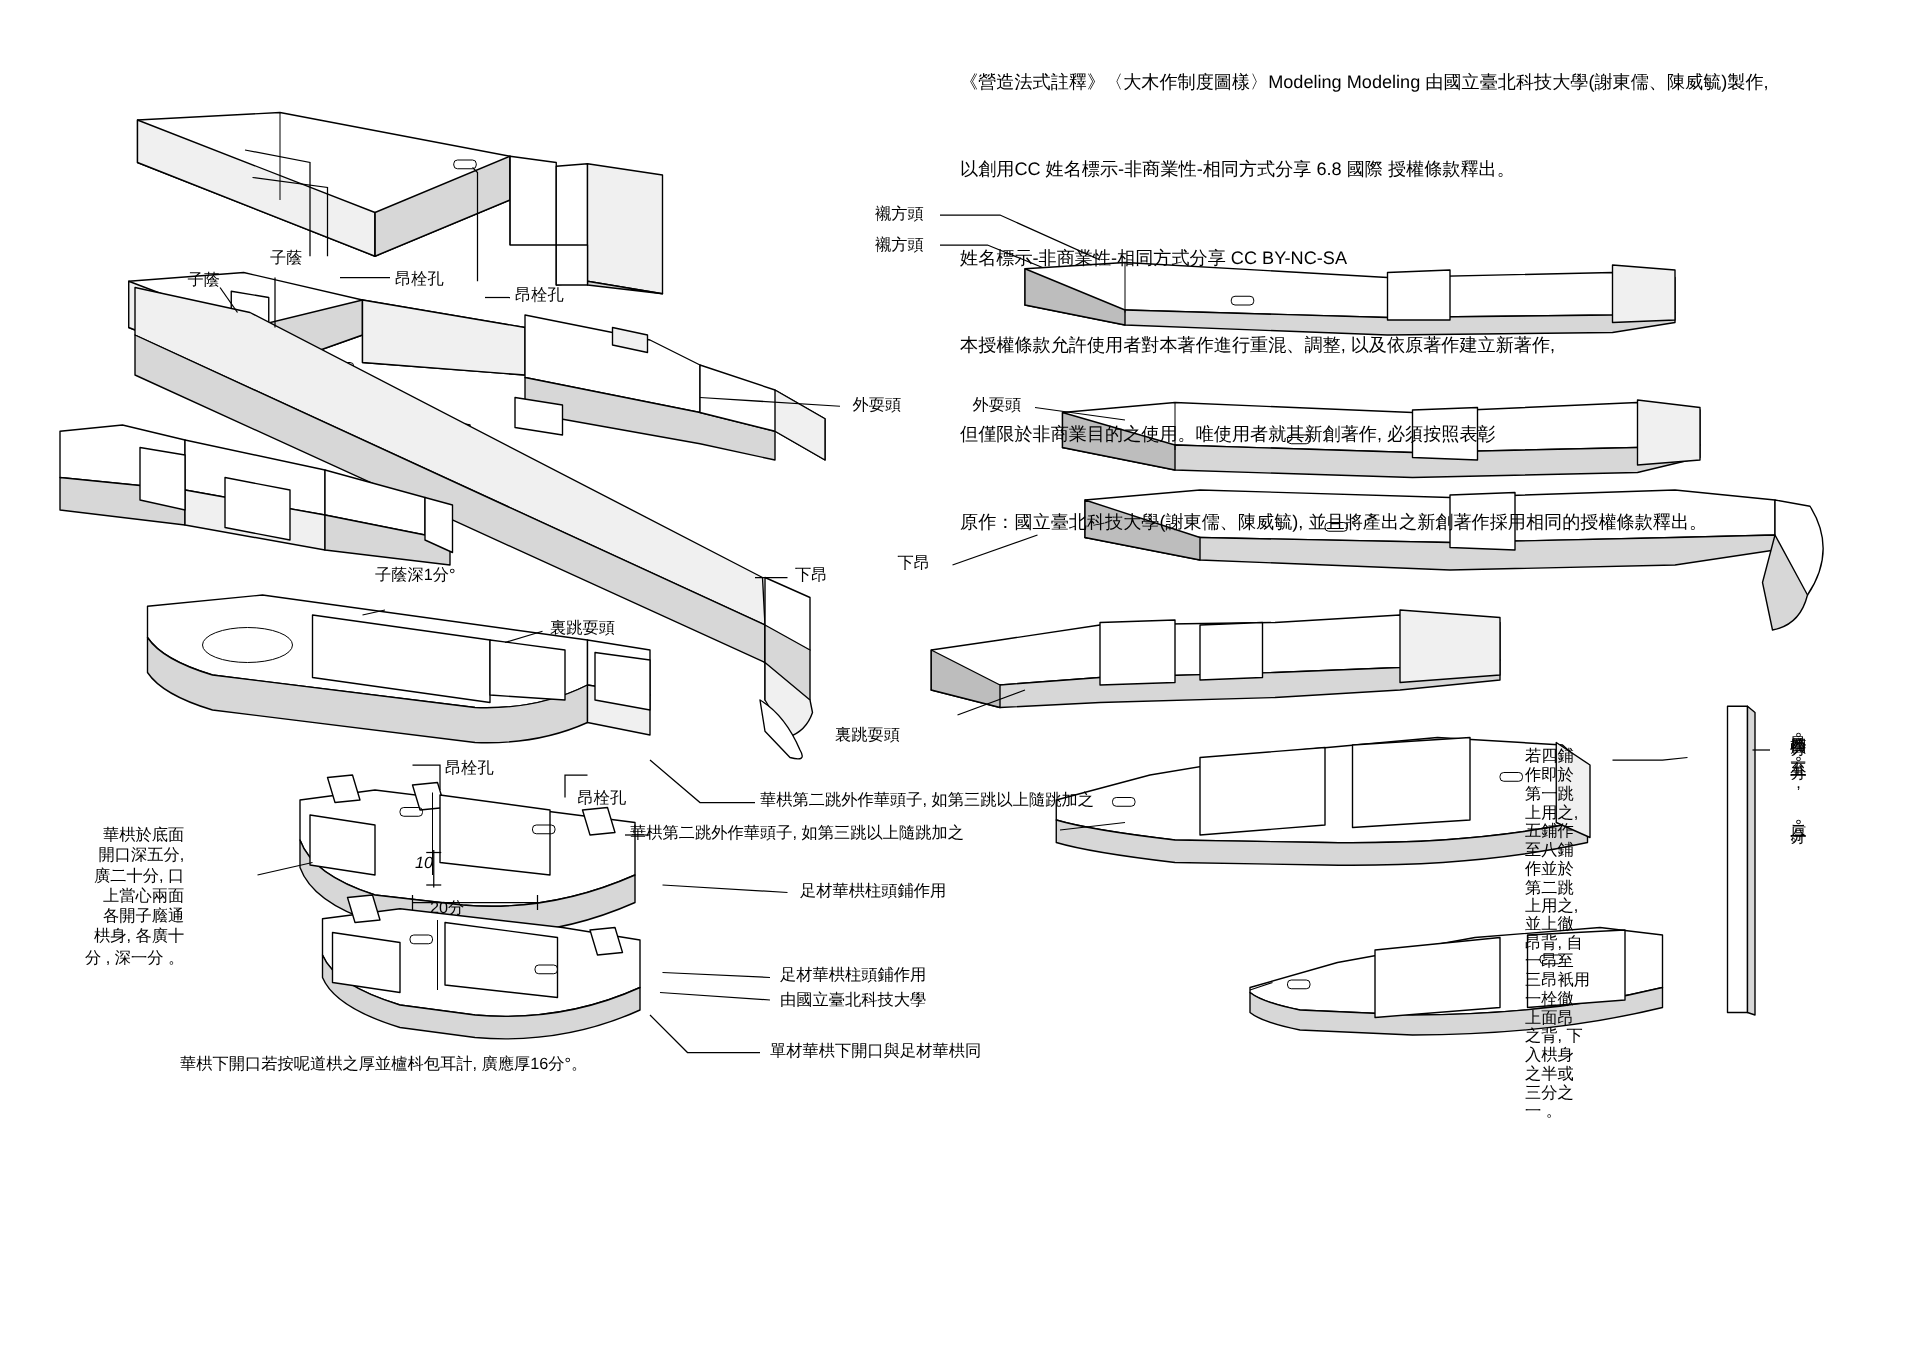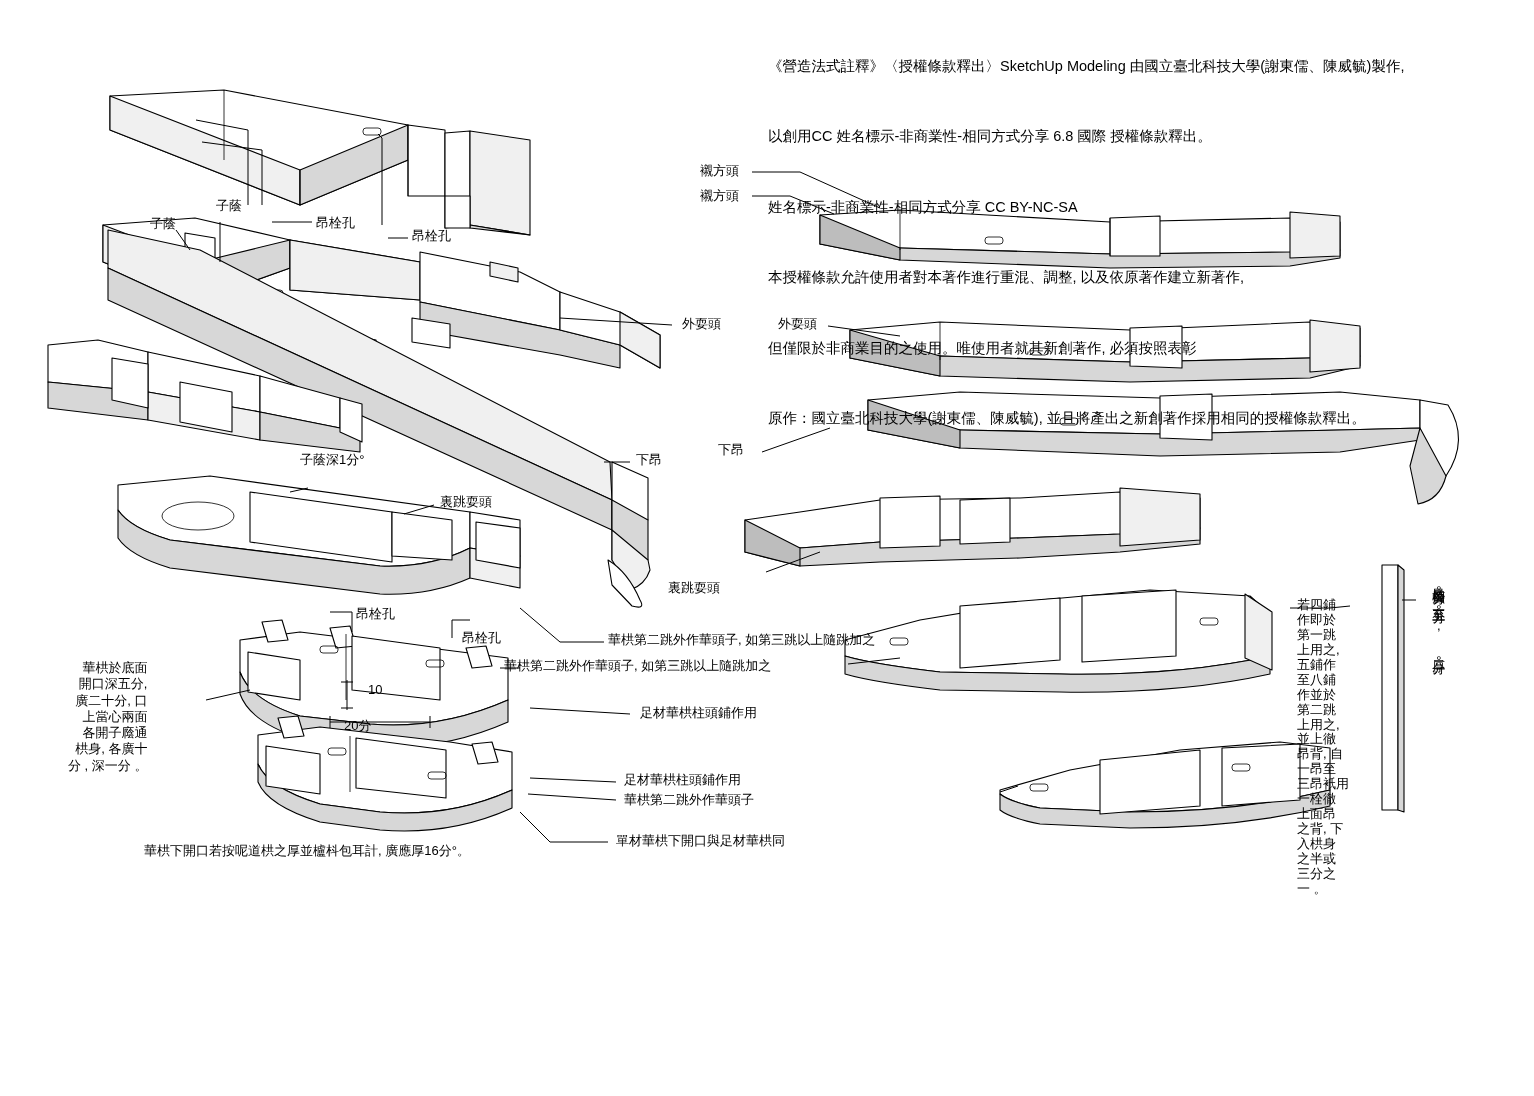--- a/index.html
+++ b/index.html
@@ -231,21 +231,21 @@
     <path class="ln" d="M762,452 L830,428"></path>
     <path class="ln" d="M766,572 L820,552"></path>
     <path class="ln" d="M848,664 L900,658"></path>
     <path class="ln" d="M1018,786 L1000,792"></path>
     <path class="ln" d="M1290,608 L1330,608 L1350,606"></path>
     <path class="ln" d="M1402,600 L1416,600"></path>
   </g>
 </svg>
 
 <div class="cc" style="left:768px;top:8px;width:760px;">
-  <div>《營造法式註釋》〈授權條款釋出〉SketchUp Modeling 由國立臺北科技大學(謝東儒、陳威毓)製作,</div>
+  <div>《營造法式註釋》〈大木作制度圖樣〉Modeling Modeling 由國立臺北科技大學(謝東儒、陳威毓)製作,</div>
   <div>以創用CC 姓名標示-非商業性-相同方式分享 6.8 國際 授權條款釋出。</div>
   <div>姓名標示-非商業性-相同方式分享 CC BY-NC-SA</div>
   <div>本授權條款允許使用者對本著作進行重混、調整, 以及依原著作建立新著作,</div>
   <div>但僅限於非商業目的之使用。唯使用者就其新創著作, 必須按照表彰</div>
   <div>原作：國立臺北科技大學(謝東儒、陳威毓), 並且將產出之新創著作採用相同的授權條款釋出。</div>
 </div>
 
 <div class="lbl" style="left:216px;top:198px;">子蔭</div>
 <div class="lbl" style="left:150px;top:216px;">子蔭</div>
 <div class="lbl" style="left:316px;top:215px;">昂栓孔</div>
@@ -260,42 +260,42 @@
 <div class="lbl" style="left:636px;top:452px;">下昂</div>
 <div class="lbl" style="left:718px;top:442px;">下昂</div>
 
 <div class="lbl" style="left:300px;top:452px;">子蔭深1分°</div>
 <div class="lbl" style="left:440px;top:494px;">裏跳耍頭</div>
 <div class="lbl" style="left:668px;top:580px;">裏跳耍頭</div>
 
 <div class="lbl" style="left:356px;top:606px;">昂栓孔</div>
 <div class="lbl" style="left:462px;top:630px;">昂栓孔</div>
 
-<div class="lbl" style="left:368px;top:682px;">10</div>
+<div class="lbl" style="left:332px;top:682px;font-style:italic;">10</div>
 <div class="lbl" style="left:344px;top:718px;text-align:center;">20分</div>
 
 <div class="lbl" style="left:68px;top:660px;text-align:right;">華栱於底面
 開口深五分,
 廣二十分, 口
 上當心兩面
 各開子廕通
 栱身, 各廣十
 分 , 深一分 。</div>
 
 <div class="lbl" style="left:608px;top:632px;">華栱第二跳外作華頭子, 如第三跳以上隨跳加之</div>
 <div class="lbl" style="left:504px;top:658px;">華栱第二跳外作華頭子, 如第三跳以上隨跳加之</div>
 
 <div class="lbl" style="left:640px;top:705px;">足材華栱柱頭鋪作用</div>
 <div class="lbl" style="left:624px;top:772px;">足材華栱柱頭鋪作用</div>
-<div class="lbl" style="left:624px;top:792px;">華栱第二跳外作華頭子</div>
+<div class="lbl" style="left:624px;top:792px;">由國立臺北科技大學</div>
 <div class="lbl" style="left:616px;top:833px;">單材華栱下開口與足材華栱同</div>
 
 <div class="lbl" style="left:144px;top:843px;">華栱下開口若按呢道栱之厚並櫨枓包耳計, 廣應厚16分°。</div>
 
-<div class="lbl" style="left:1297px;top:598px;width:24px;line-height:1.15;font-size:13px;text-align:left;">若四鋪
+<div class="lbl" style="left:1220px;top:598px;width:24px;line-height:1.15;font-size:13px;text-align:left;">若四鋪
 作即於
 第一跳
 上用之,
 五鋪作
 至八鋪
 作並於
 第二跳
 上用之,
 並上徹
 昂背, 自

